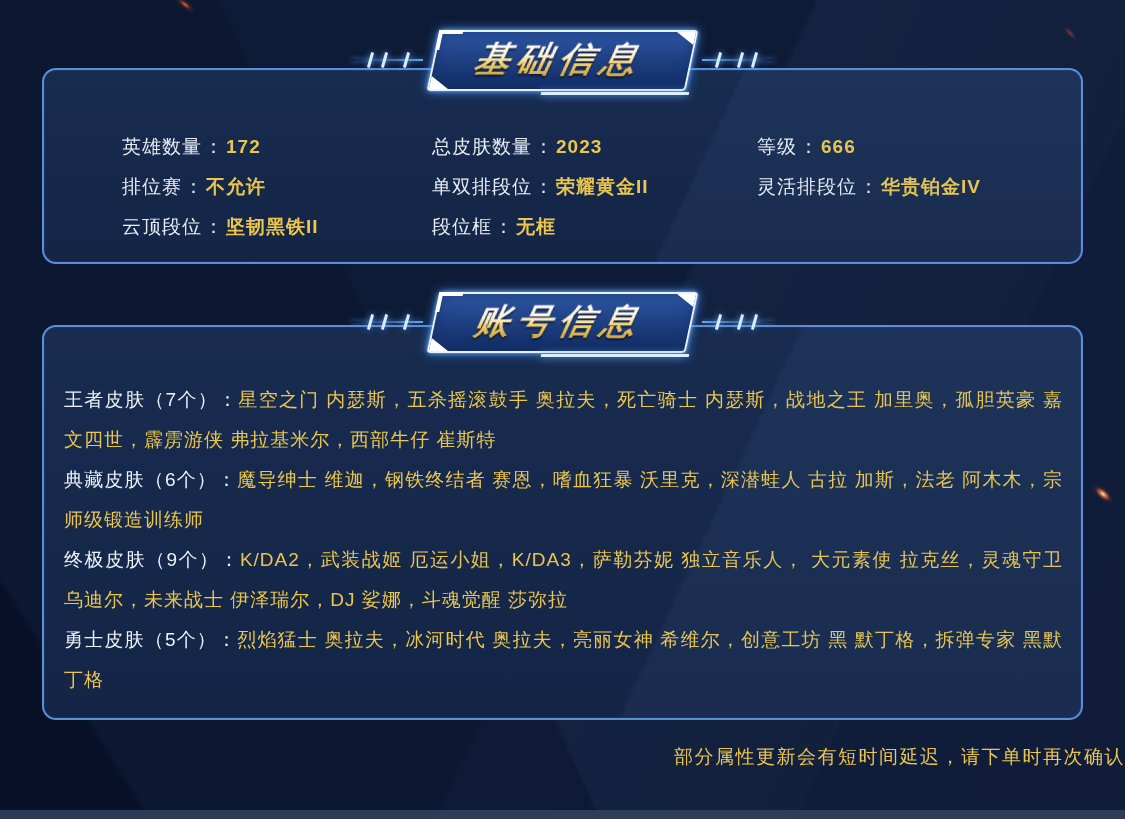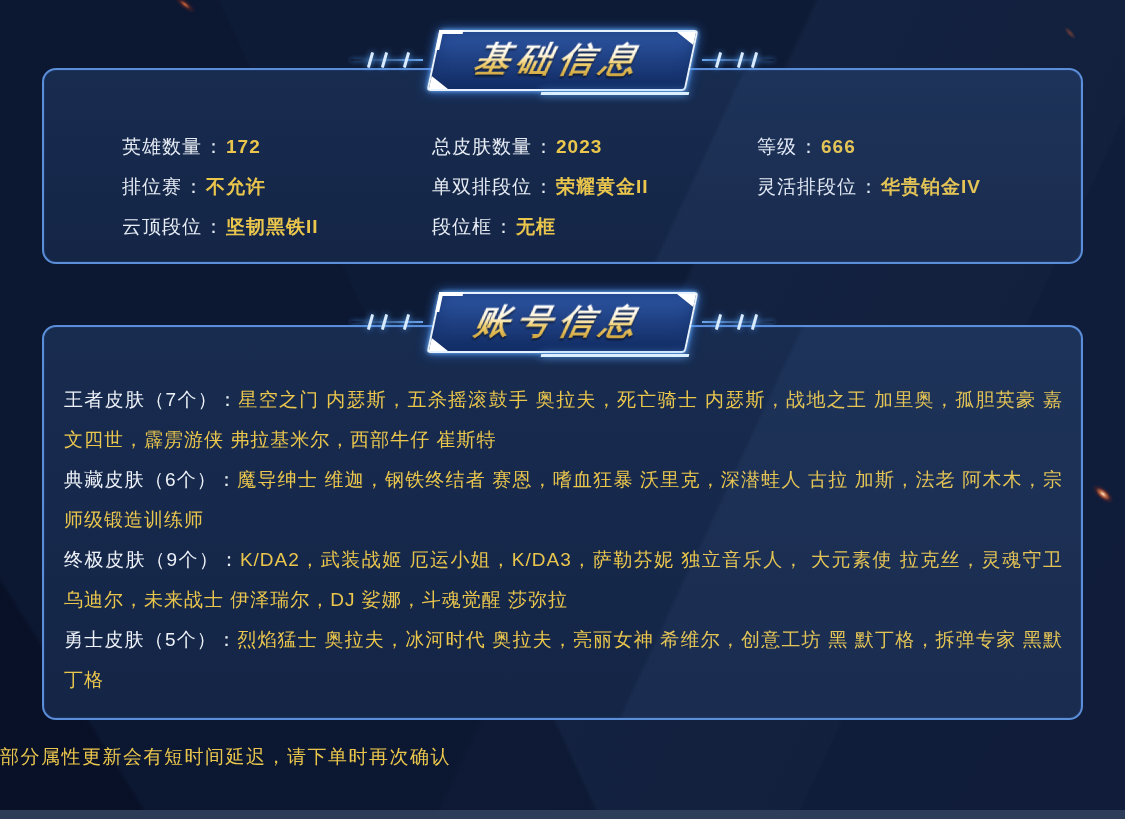--- a/index.html
+++ b/index.html
@@ -63,21 +63,21 @@
   .field .sep{color:#e8edf5;padding:0 2px;}
   .field .val{color:#eac64d;font-weight:bold;letter-spacing:1px;}
 
   
   .skins{position:absolute;left:20px;right:18px;top:53px;}
   .skin-group{margin:0;font-size:19px;line-height:40px;letter-spacing:1px;text-align:justify;}
   .skin-group .lbl,.skin-group .sep{color:#eef2f8;}
   .skin-group .val{color:#eac64d;}
 
   
-  .footer-note{position:absolute;left:0;right:0;top:744px;text-align:left;
+  .footer-note{position:absolute;left:0;right:0;top:744px;text-align:right;
     color:#eac64d;font-size:19px;letter-spacing:1.5px;}
 </style>
 </head>
 <body>
 
 <div class="bg-layer bg-diag1"></div>
 <div class="bg-layer bg-diag2"></div>
 <div class="bg-layer bg-corner-left"></div>
 <div class="bg-layer bg-corner-right"></div>
 <div class="bg-bottombar"></div>

